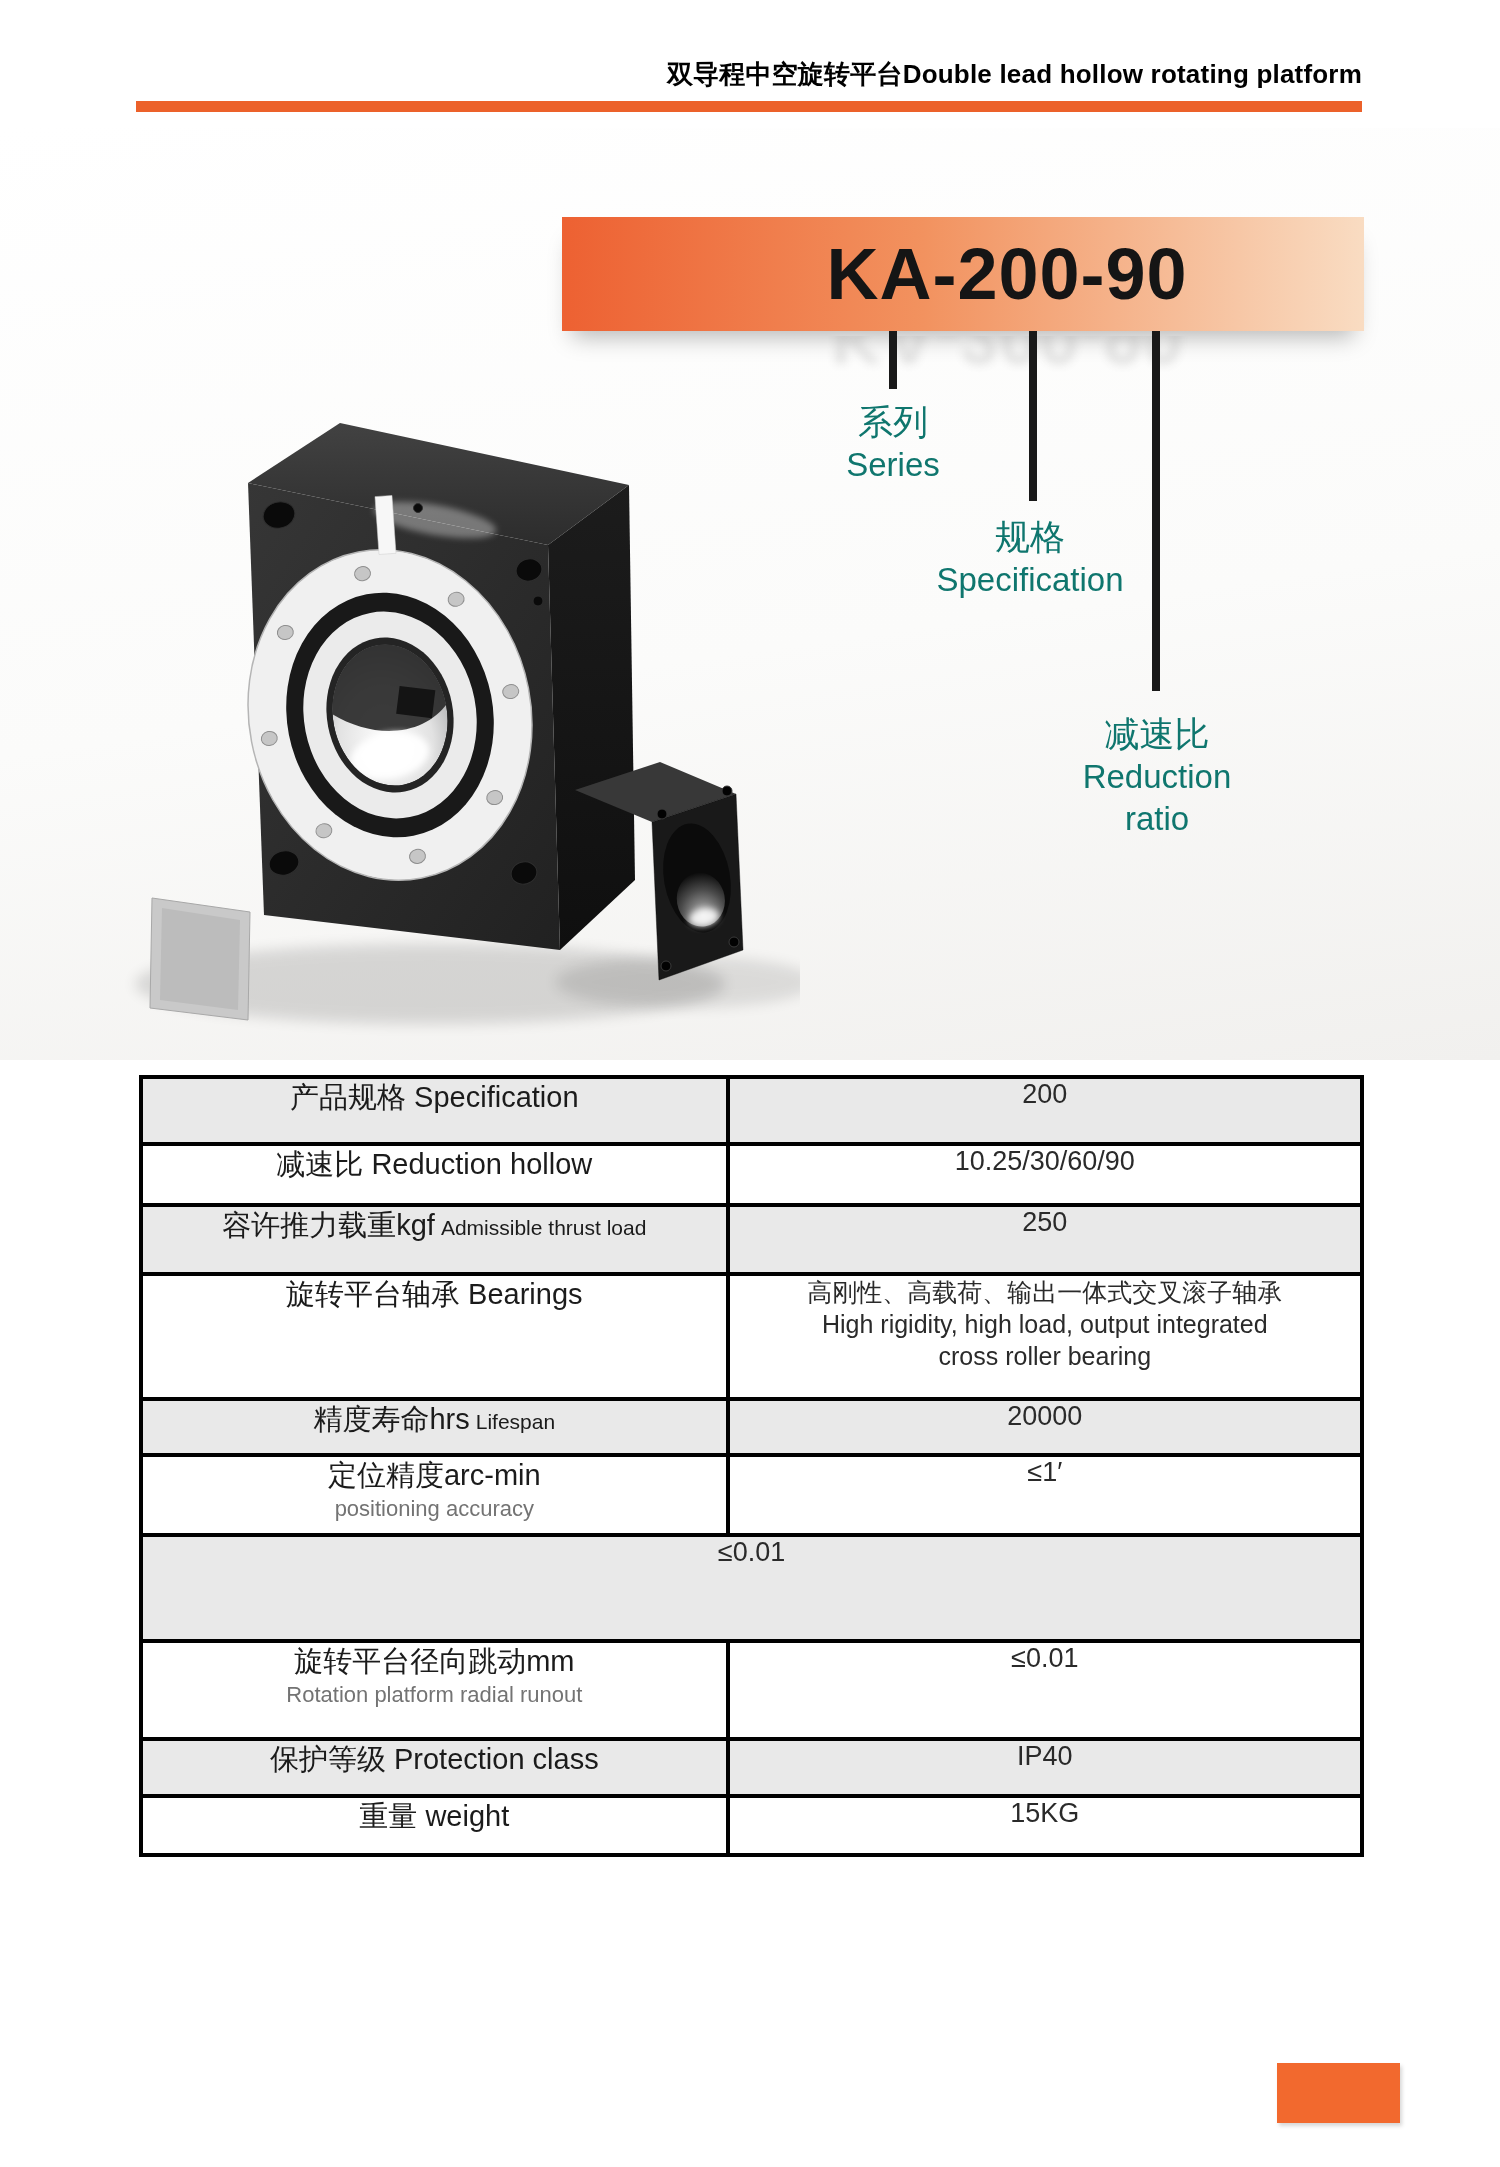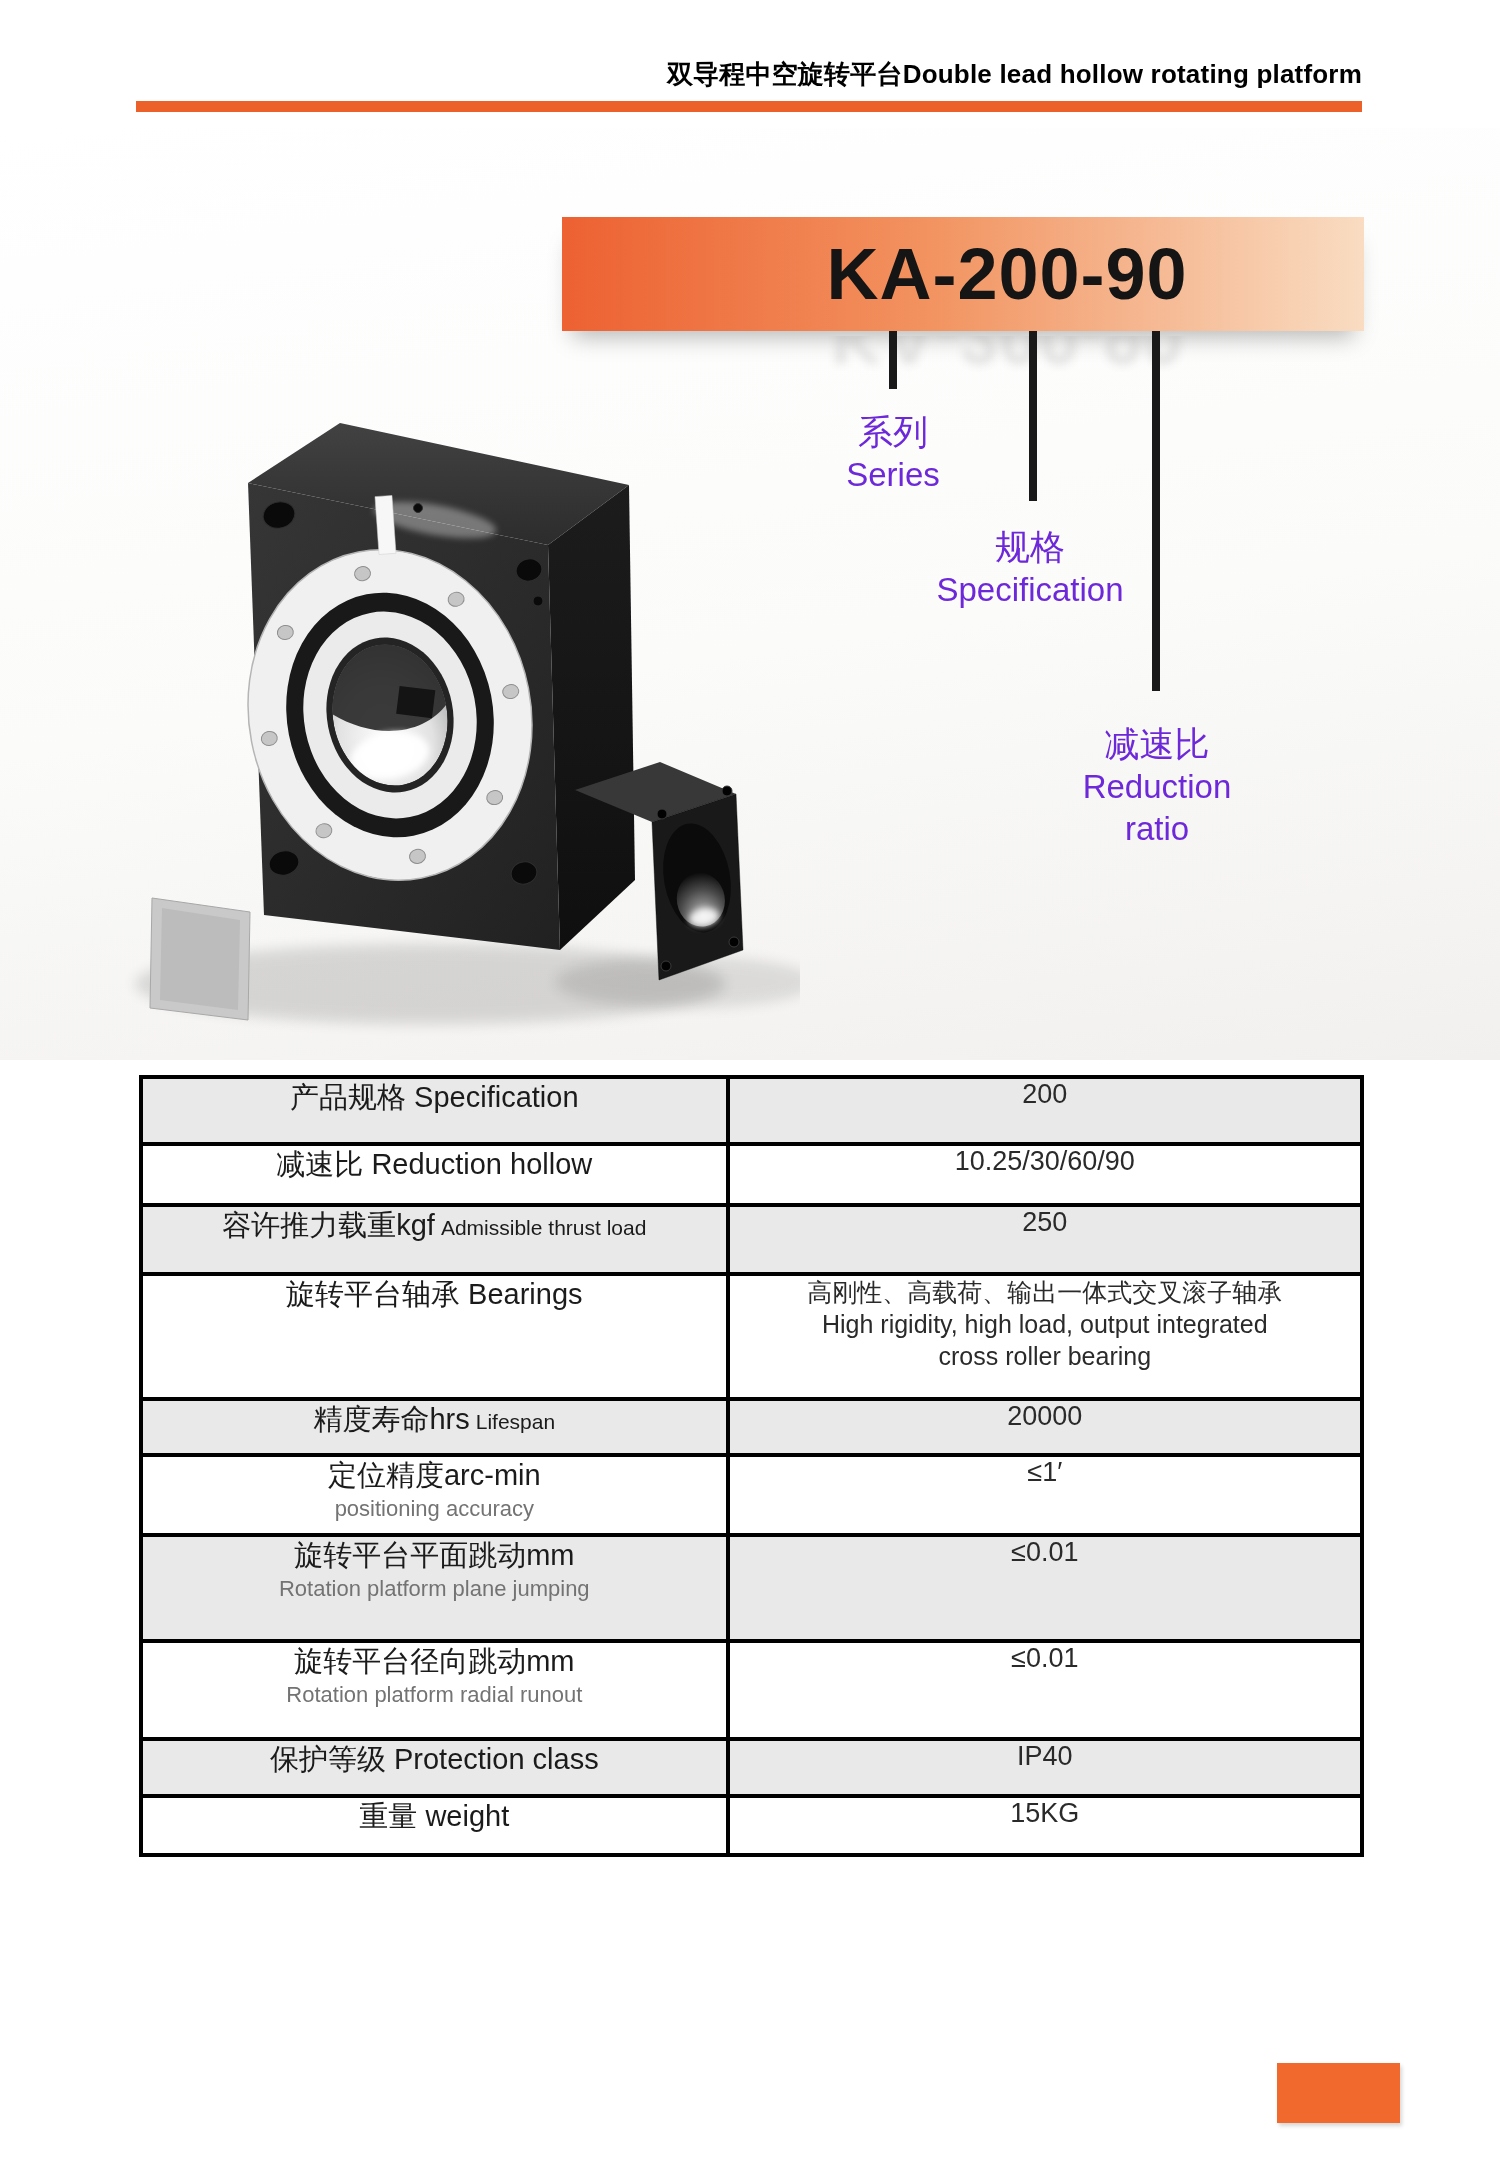--- a/index.html
+++ b/index.html
@@ -43,21 +43,21 @@
     transform:scaleY(-1) translateY(34px);filter:blur(5px);opacity:0.22;
     -webkit-mask-image:linear-gradient(to bottom,rgba(0,0,0,0.9),rgba(0,0,0,0));
             mask-image:linear-gradient(to bottom,rgba(0,0,0,0.9),rgba(0,0,0,0));
   }
 
   
   .cline{width:8px;background:#191919;}
   .cline1{left:889px;top:331px;height:58px;}
   .cline2{left:1029px;top:331px;height:170px;}
   .cline3{left:1152px;top:331px;height:360px;}
-  .callout{text-align:center;color:#6d28d9;margin-top:10px;}
+  .callout{text-align:center;color:#0f766e;}
   .callout .zh{display:block;font-size:35px;line-height:45px;}
   .callout .en{display:block;font-size:33px;line-height:42px;}
   .callout1{left:793px;top:399px;width:200px;}
   .callout2{left:905px;top:514px;width:250px;}
   .callout3{left:1058px;top:711px;width:198px;}
 
   
   .product-svg{left:100px;top:370px;width:700px;height:680px;}
 
   
@@ -262,24 +262,20 @@
     <div class="tcell tlabel">
       <div class="l1">定位精度arc-min</div>
       <div class="l2">positioning accuracy</div>
     </div>
     <div class="tcell tvalue">
       <div>≤1′</div>
     </div>
   </div>
 
   <div class="trow" style="height:106px">
-    <div class="tcell tlabel">
-      <div class="l1">旋转平台平面跳动mm</div>
-      <div class="l2">Rotation platform plane jumping</div>
-    </div>
     <div class="tcell tvalue">
       <div>≤0.01</div>
     </div>
   </div>
 
   <div class="trow" style="height:98px">
     <div class="tcell tlabel">
       <div class="l1">旋转平台径向跳动mm</div>
       <div class="l2">Rotation platform radial runout</div>
     </div>

